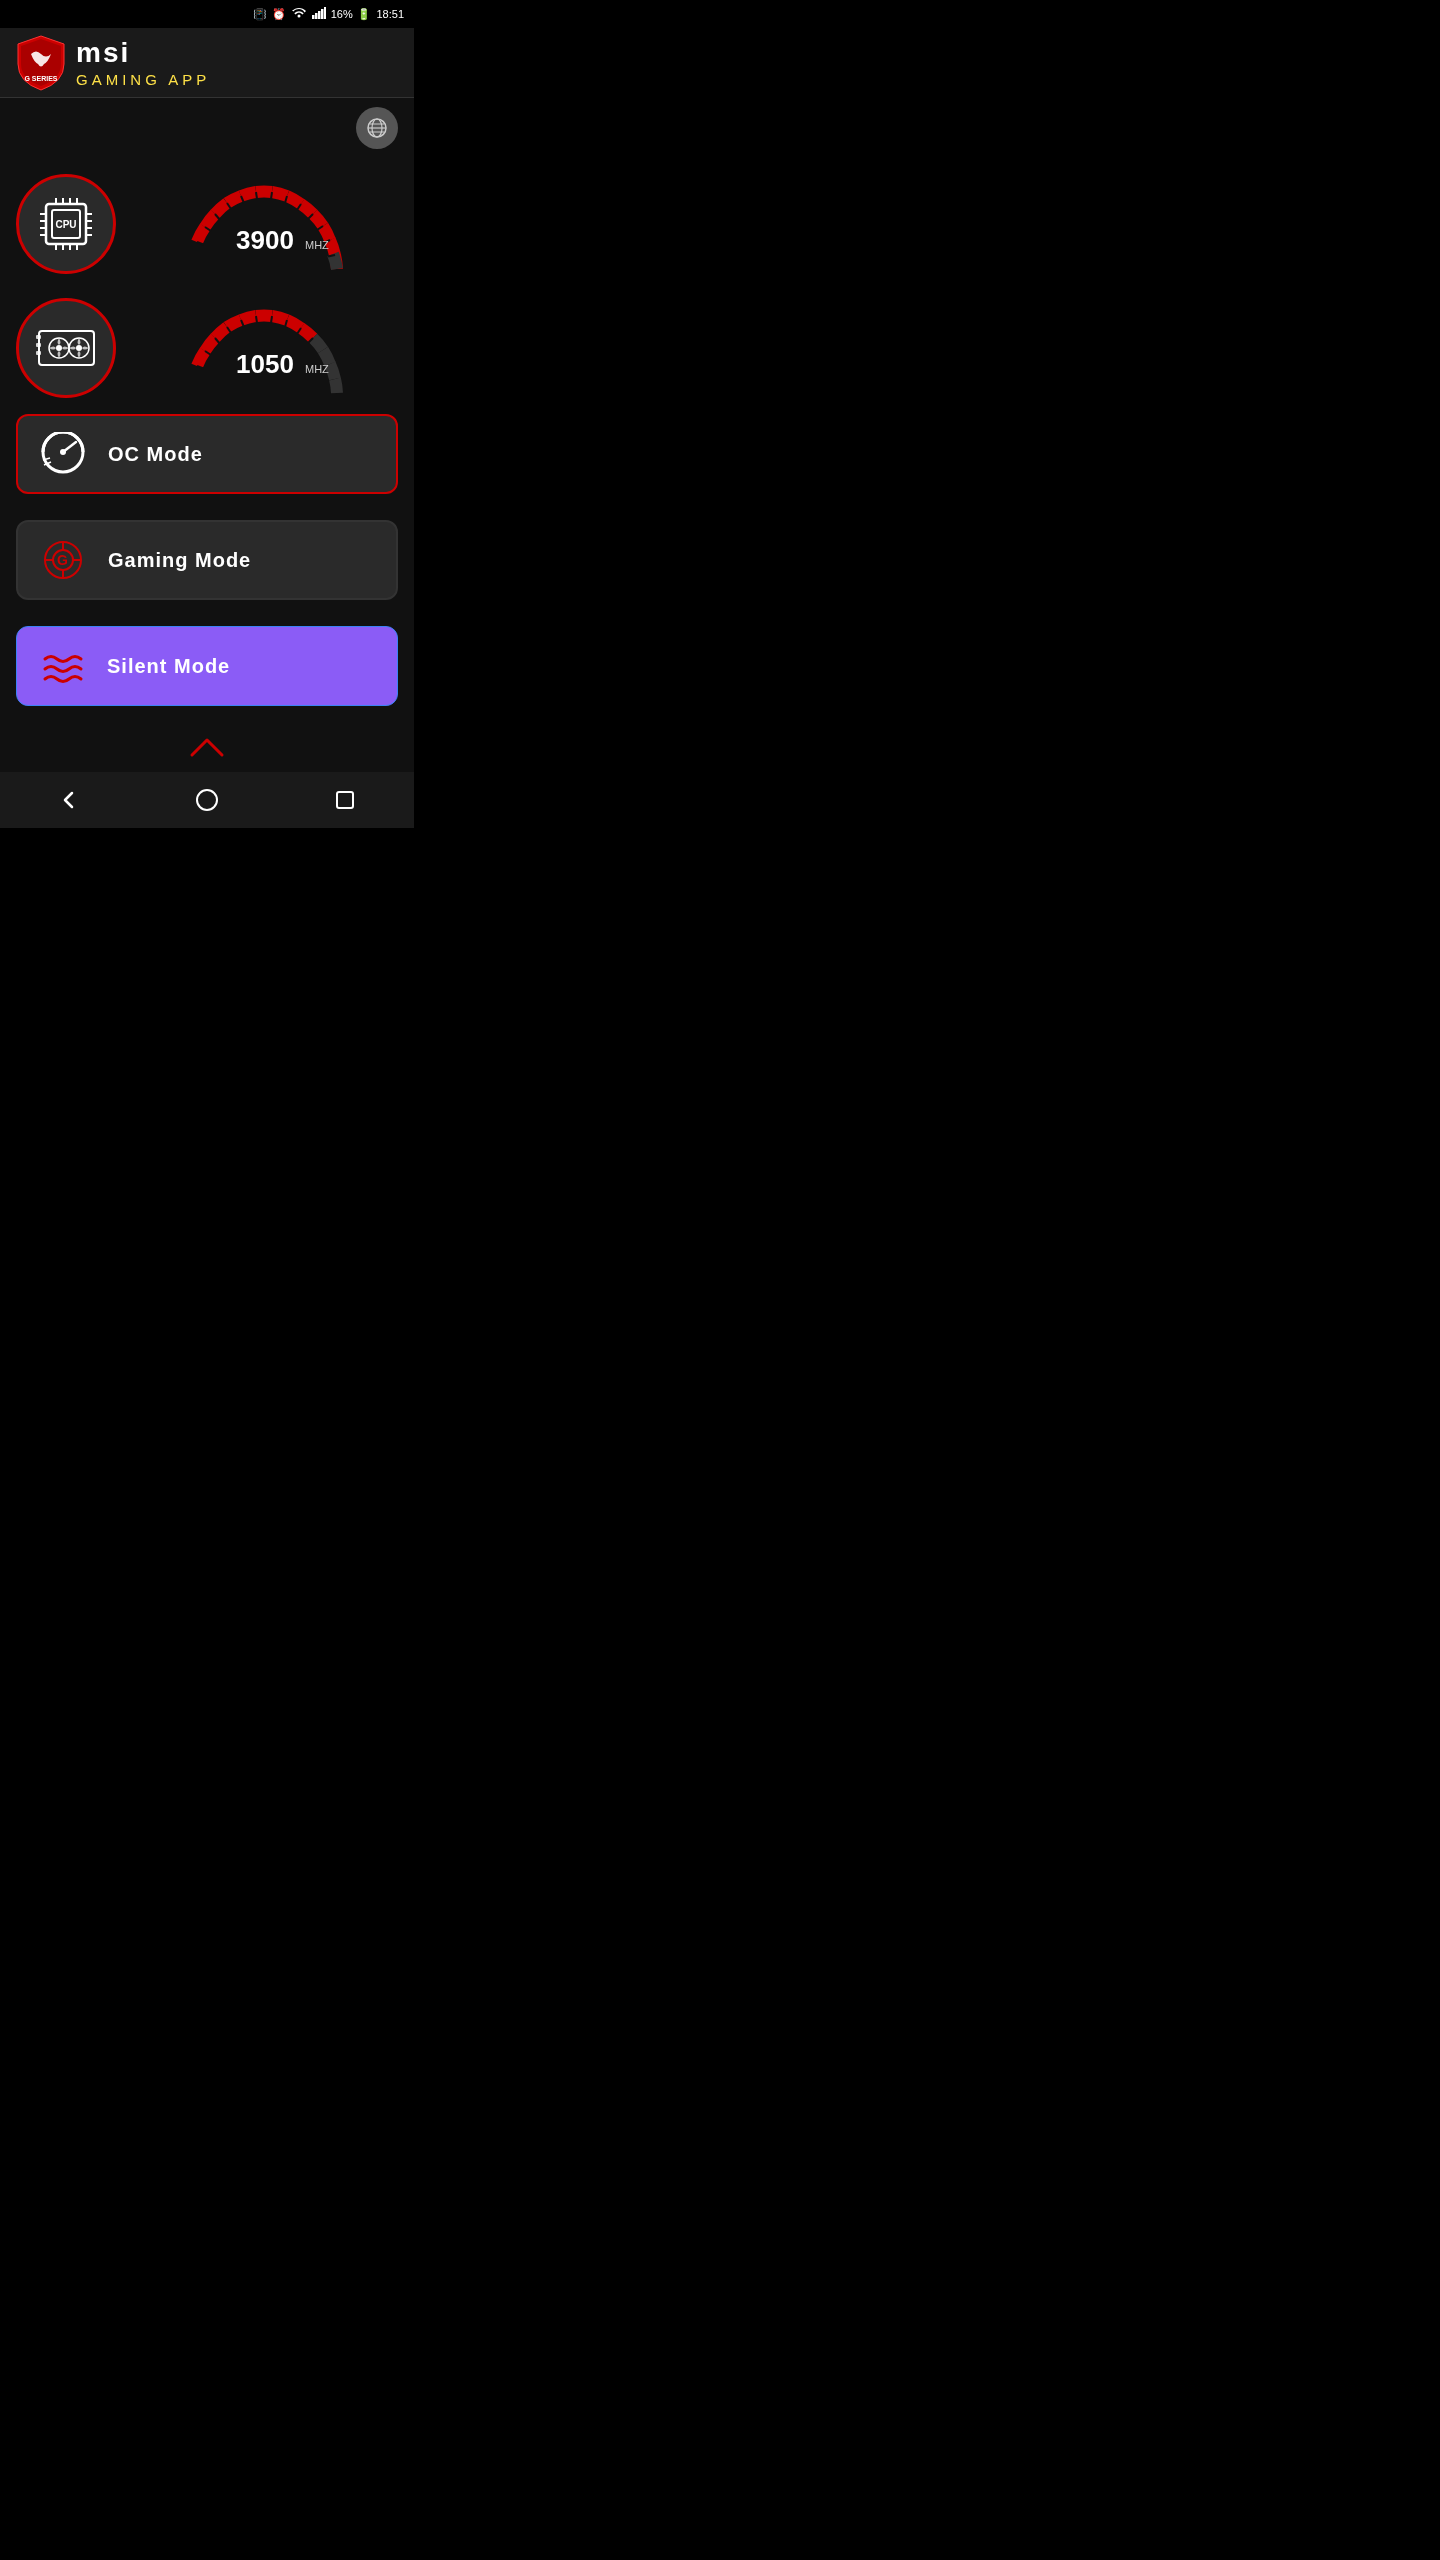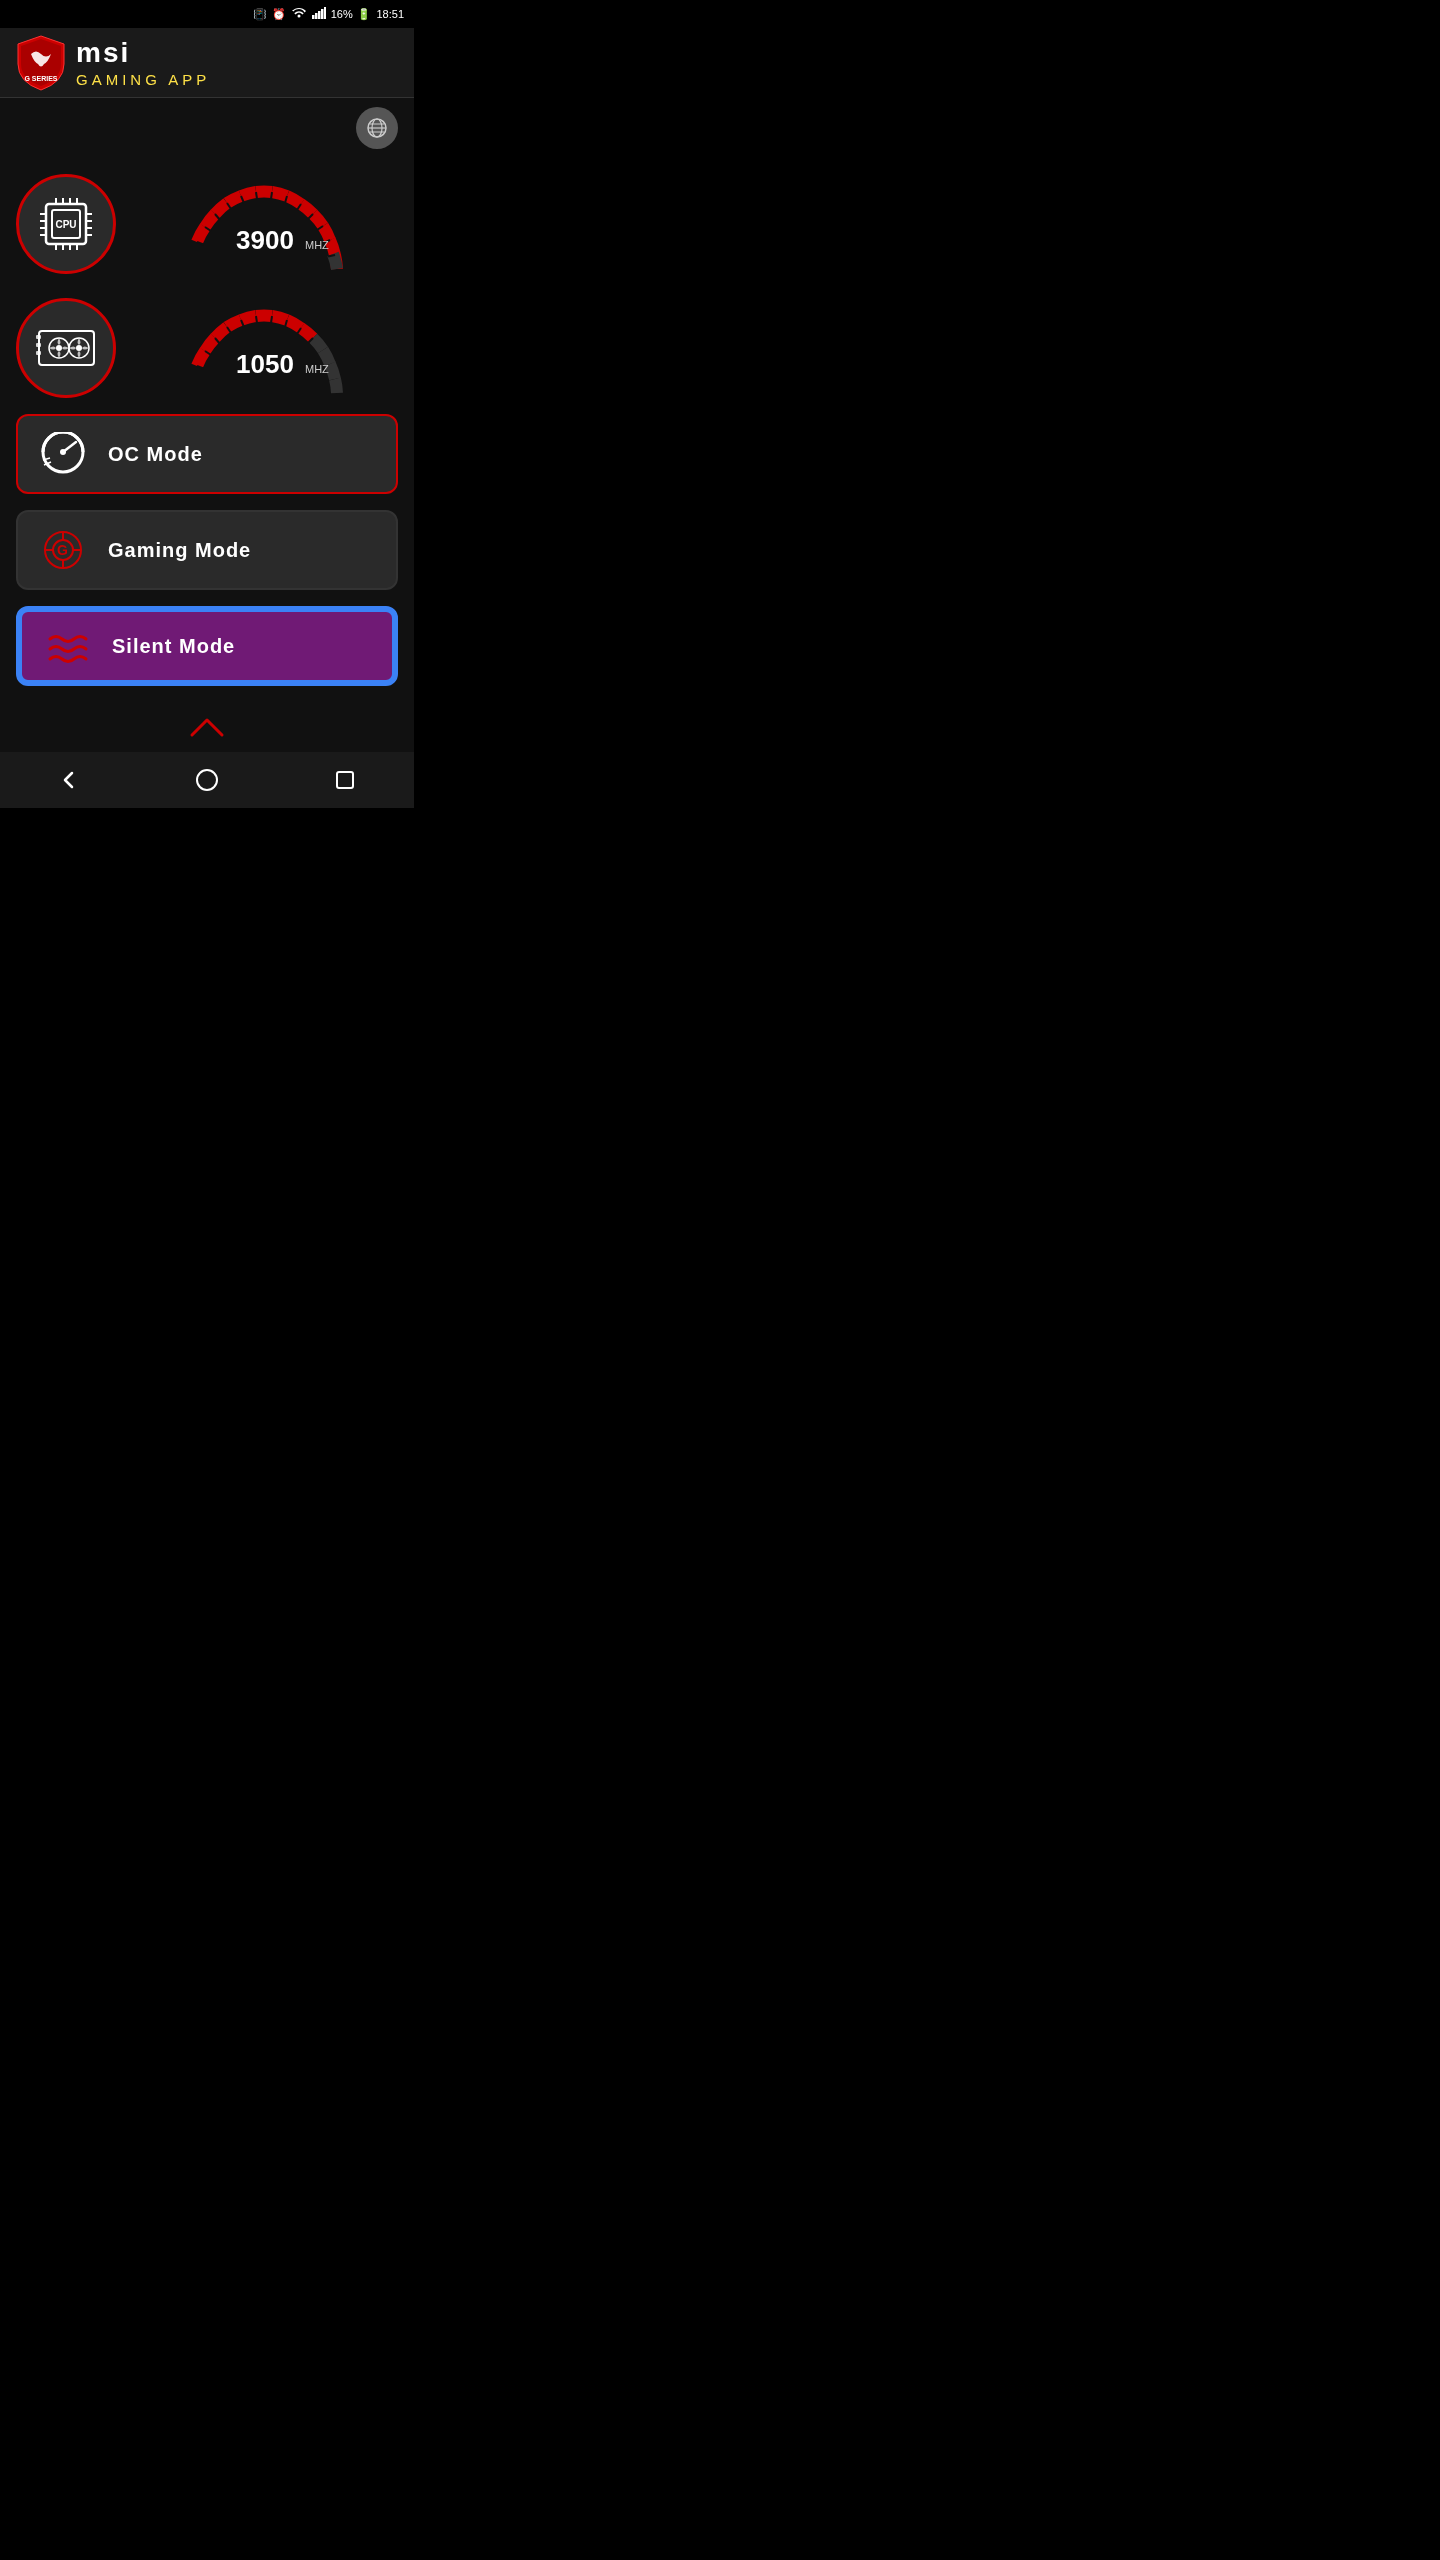--- a/index.html
+++ b/index.html
@@ -144,21 +144,21 @@
 
     .gauge-svg {
       width: 180px;
       height: 100px;
     }
 
     
     .mode-buttons {
       display: flex;
       flex-direction: column;
-      gap: 16px;
+      gap: 26px;
     }
 
     .mode-btn {
       width: 100%;
       height: 80px;
       border-radius: 12px;
       border: none;
       cursor: pointer;
       display: flex;
       align-items: center;
@@ -174,22 +174,22 @@
       background: #2a2a2a;
       border: 2px solid #cc0000;
     }
 
     .mode-btn.gaming-mode {
       background: #2a2a2a;
       border: 2px solid #333;
     }
 
     .mode-btn.silent-mode {
-      background: #701a75;
-      border: 6px solid #3b82f6;
+      background: #8b5cf6;
+      border: 1px solid #3b82f6;
     }
 
     .btn-icon {
       width: 50px;
       height: 50px;
       display: flex;
       align-items: center;
       justify-content: center;
       flex-shrink: 0;
     }

